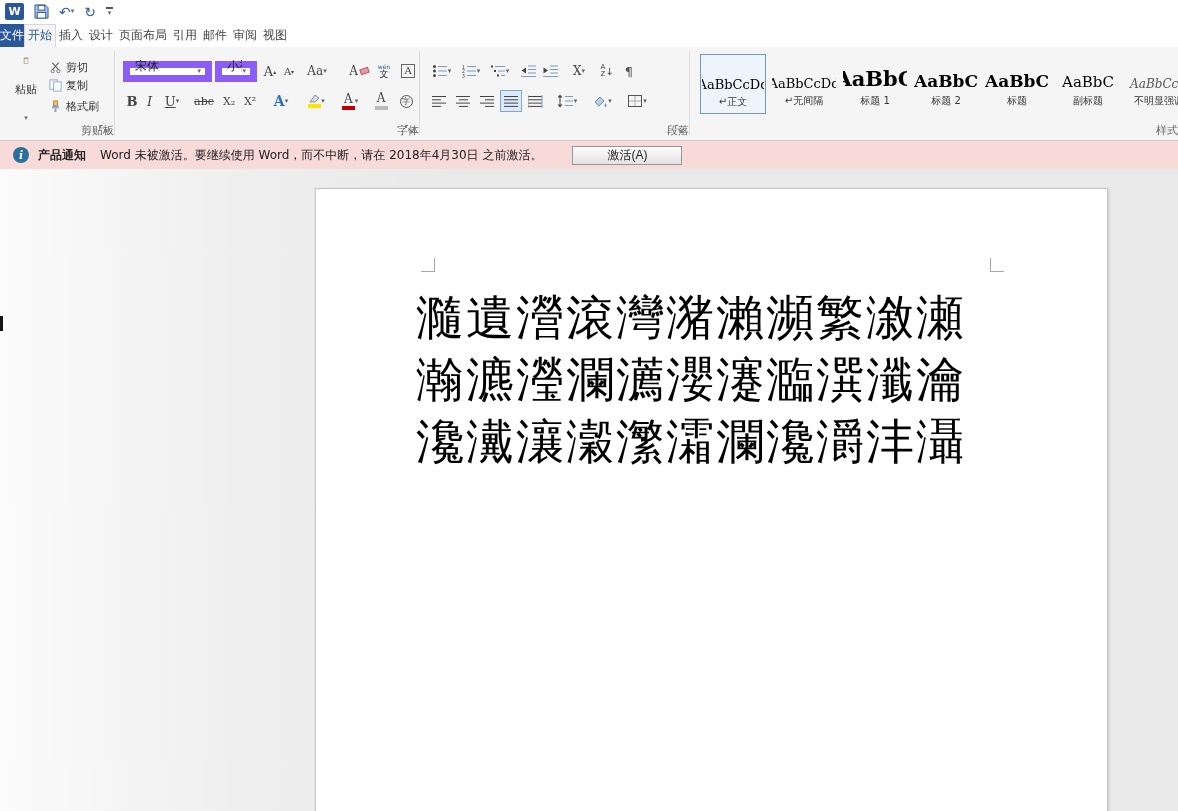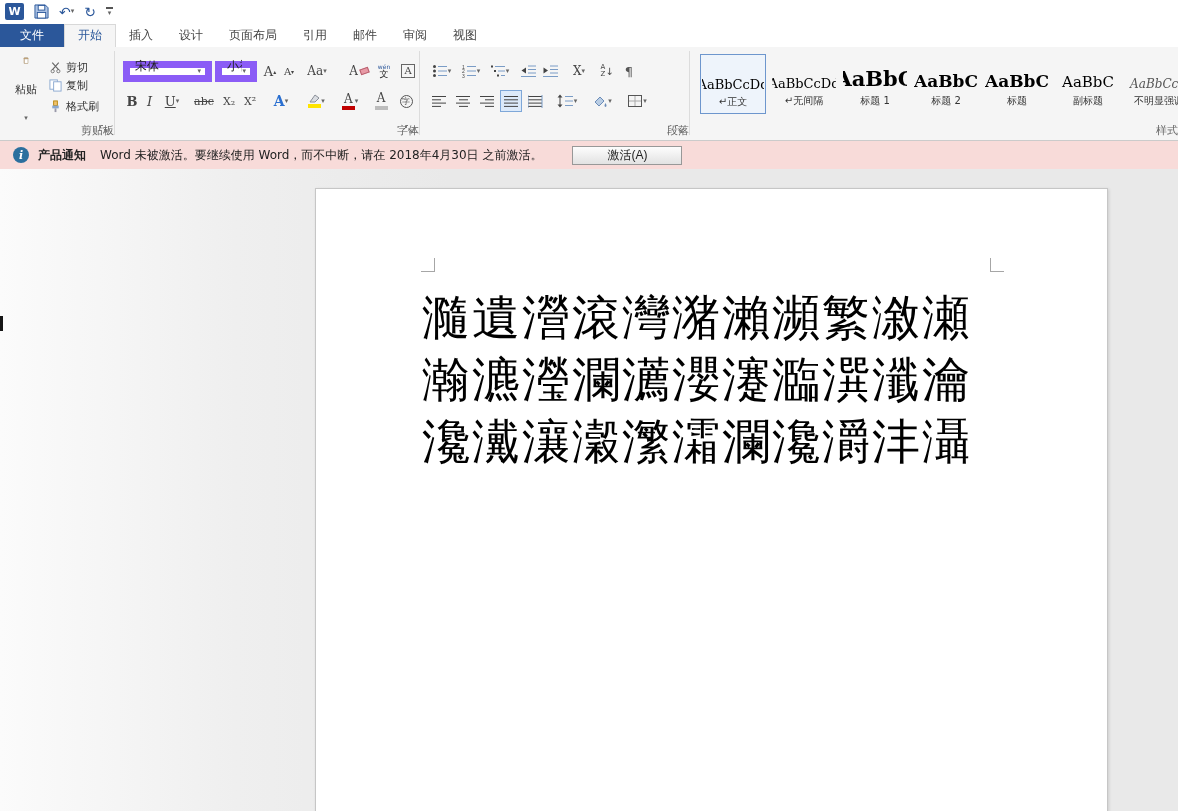--- a/index.html
+++ b/index.html
@@ -13,22 +13,22 @@
 .logo-chip{width:19px;height:17px;background:#2b579a;color:#fff;font-weight:bold;font-size:11px;
            display:flex;align-items:center;justify-content:center;border-radius:2px;}
 .qat-btn{display:flex;align-items:center;color:#2b579a;font-size:14px;line-height:1;cursor:default;}
 .caret{font-size:7px;color:#666;line-height:1;}
 .qat-custom{display:flex;flex-direction:column;align-items:center;color:#444;}
 .qat-custom .bar{width:7px;height:2px;background:#555;margin-bottom:1px;}
 .win-title{position:absolute;left:0;top:5px;width:100%;text-align:center;font-size:12px;color:#3c3c3c;}
 
 
 .tabrow{position:absolute;left:0;top:24px;width:100%;height:23px;background:#fff;display:flex;font-size:12px;}
-.tab{padding:0 13px;line-height:23px;color:#444;cursor:default;white-space:nowrap;}
-.tab.file{background:#2b579a;color:#fff;padding:0 20px;}
+.tab{padding:0 3px;line-height:23px;color:#444;cursor:default;white-space:nowrap;}
+.tab.file{background:#2b579a;color:#fff;padding:0 0;}
 .tab.active{background:#f5f5f5;color:#2b579a;border:1px solid #d8d8d8;border-bottom:none;line-height:21px;}
 
 
 .ribbon{position:absolute;left:0;top:47px;width:100%;height:94px;background:#f5f5f5;border-bottom:1px solid #cbcbcb;}
 .grp{position:absolute;top:0;height:100%;}
 .gsep{position:absolute;top:4px;height:84px;width:1px;background:#dcdcdc;}
 .grp-label{position:absolute;left:0;right:0;top:76px;text-align:right;font-size:11px;color:#666;}
 .launcher{position:absolute;right:4px;top:77px;width:11px;height:11px;}
 .rbtn{position:absolute;height:22px;display:flex;align-items:center;justify-content:center;color:#444;cursor:default;}
 .rbtn.col{flex-direction:column;line-height:1;gap:1px;}
@@ -78,21 +78,21 @@
           background:linear-gradient(#fdfdfd,#e2e2e2);border:1px solid #989898;cursor:default;}
 
 
 .docarea{position:absolute;left:0;top:169px;width:100%;bottom:0;overflow:hidden;
          background:linear-gradient(to right,#fbfbfb 0%,#efefef 20%,#e9e9e9 38%,#e9e9e9 100%);}
 .page{position:absolute;left:315px;top:19px;width:793px;height:660px;background:#fff;
       border:1px solid #c6c6c6;box-shadow:1px 1px 3px rgba(0,0,0,.12);}
 .mark{position:absolute;width:14px;height:14px;}
 .mark-l{left:105px;top:69px;border-right:1px solid #a6a6a6;border-bottom:1px solid #a6a6a6;}
 .mark-r{left:674px;top:69px;border-left:1px solid #a6a6a6;border-bottom:1px solid #a6a6a6;}
-.doc-text{position:absolute;left:106px;top:97px;font-family:"DejaVu Serif","Liberation Serif",serif;
+.doc-text{position:absolute;left:100px;top:97px;font-family:"DejaVu Serif","Liberation Serif",serif;
           font-size:48px;line-height:62px;color:#000;letter-spacing:2px;white-space:nowrap;cursor:text;}
 .cursor{display:inline-block;width:2px;height:46px;background:#000;vertical-align:-7px;margin-left:1px;}
 .retmark{font-size:20px;color:#444;margin-left:2px;vertical-align:6px;letter-spacing:0;}
 .ibeam{position:absolute;left:0;top:316px;width:3px;height:15px;background:#151515;}
 svg{display:block;}
 </style>
 </head>
 <body>
 
 <div id="app">

